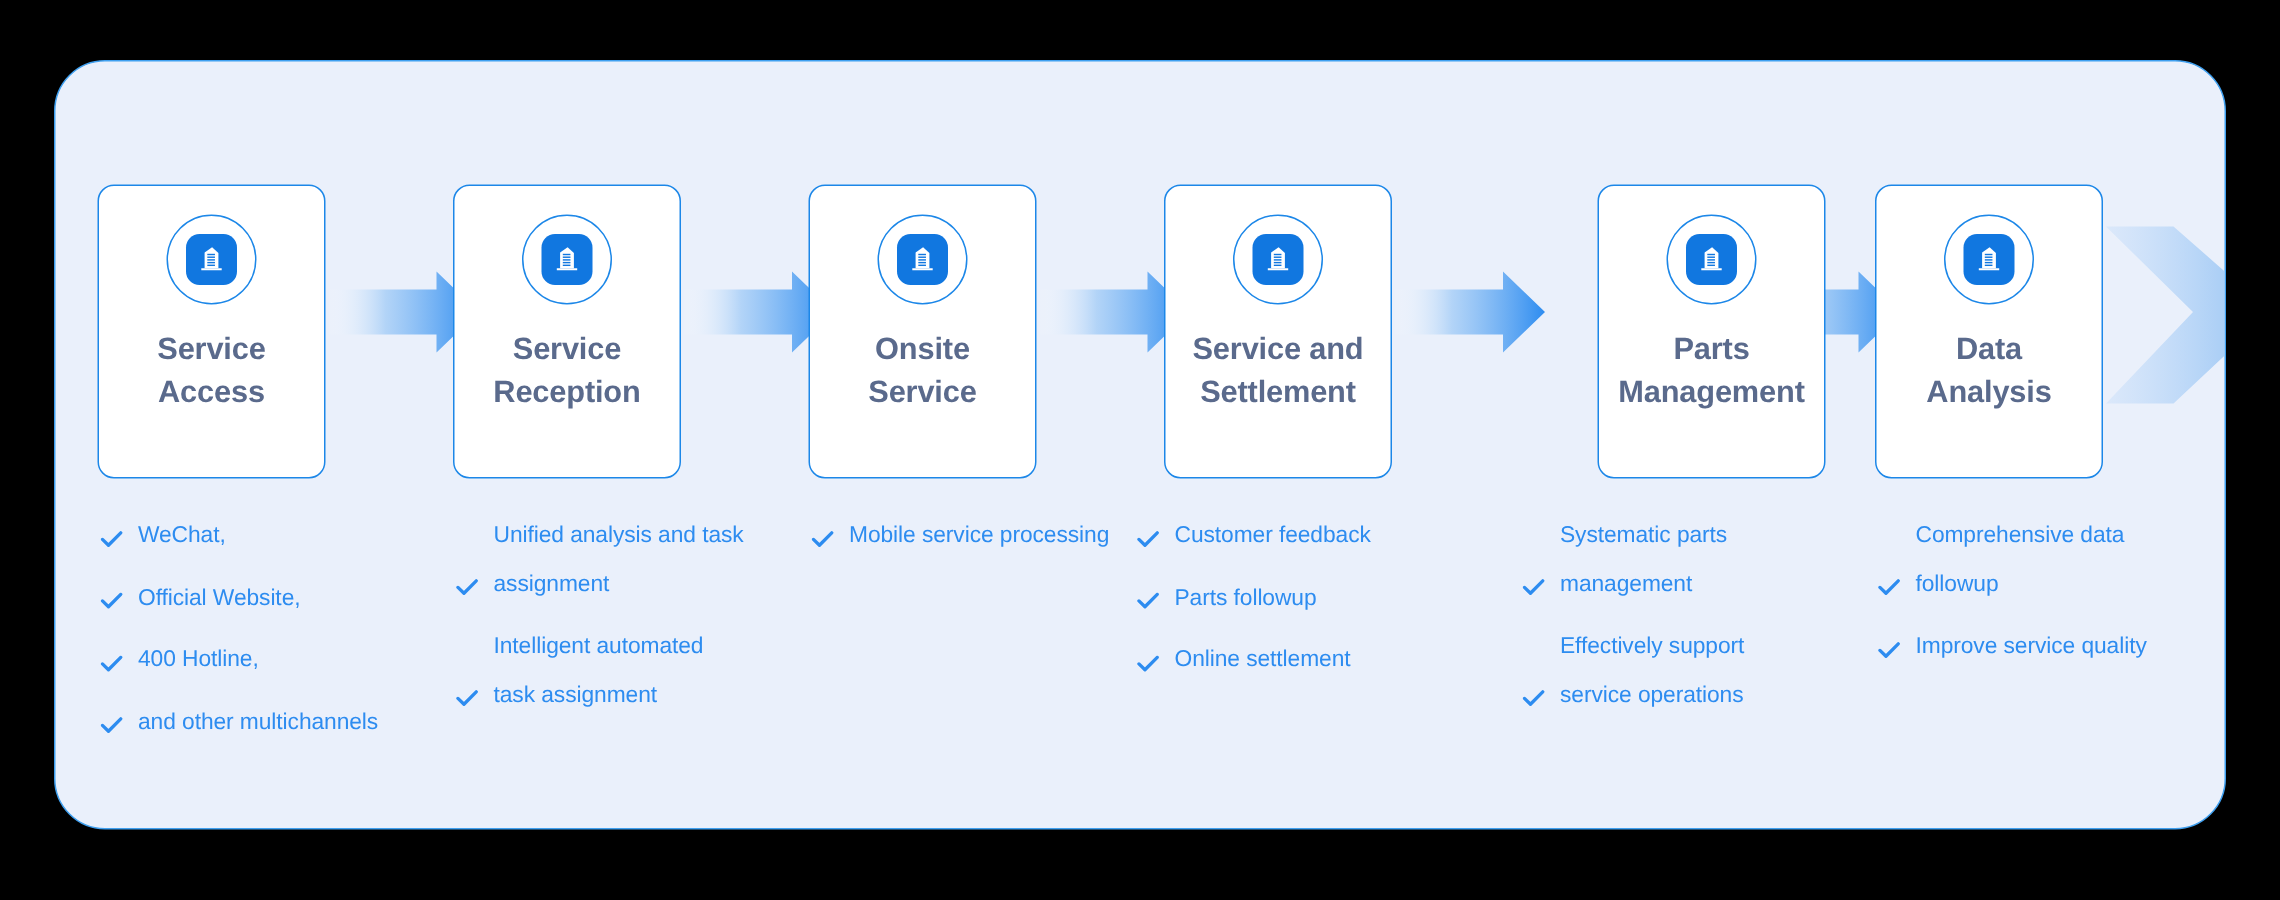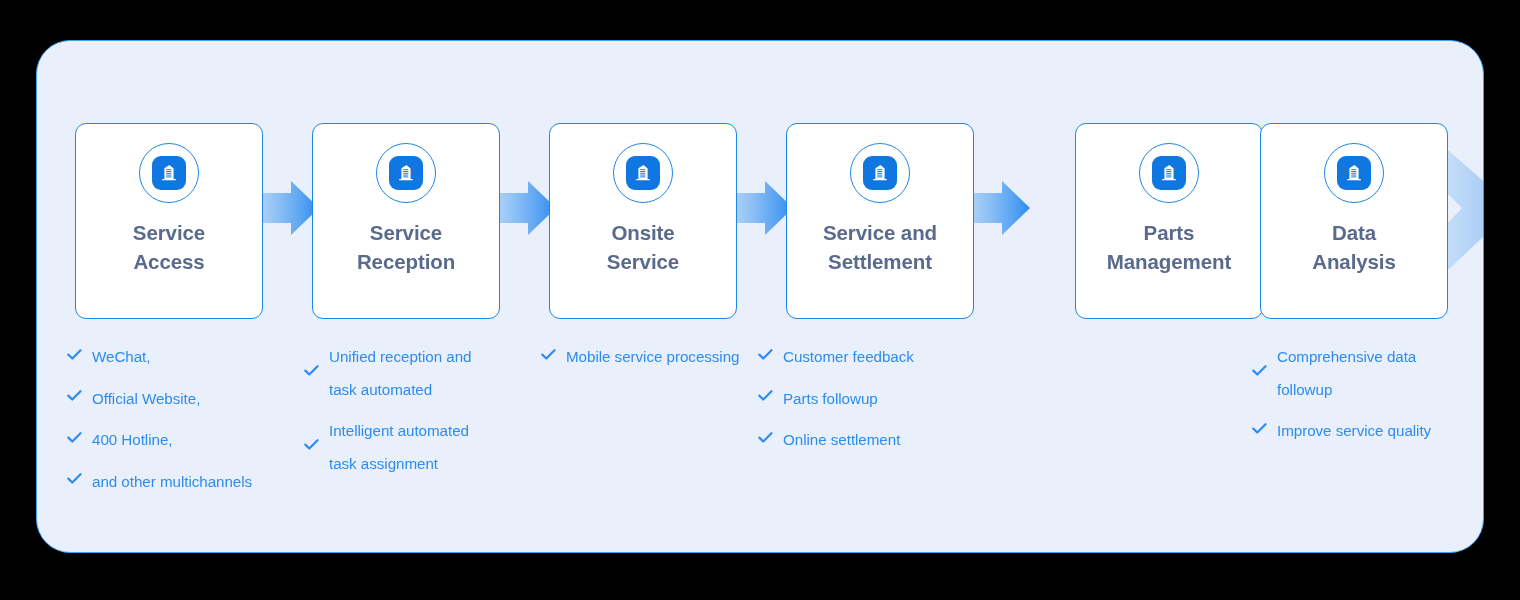--- a/index.html
+++ b/index.html
@@ -13,40 +13,40 @@
          background:#eaf0fb;border:1px solid #3fa0f0;border-radius:34px;
          box-sizing:border-box;overflow:hidden;}
 
   
   .arrows{position:absolute;left:0;top:0;width:1448px;height:513px;
           pointer-events:none;}
 
   
   .cards{position:absolute;left:0;top:0;width:1448px;height:513px;}
 
-  .card{position:absolute;top:82px;width:188px;height:196px;
+  .card{position:absolute;top:82px;width:152px;height:196px;
         background:#ffffff;border:1.6px solid #1c87e8;border-radius:11px;
         box-sizing:border-box;
         display:flex;flex-direction:column;align-items:center;
-        justify-content:flex-start;margin-left:10px;}
+        justify-content:flex-start;}
 
   .icon-wrap{margin-top:19px;width:58px;height:58px;border-radius:50%;
              border:1.6px solid #1c87e8;background:#fff;
              display:flex;align-items:center;justify-content:center;}
   .icon-sq{width:34px;height:34px;border-radius:9px;background:#1177e0;
            display:flex;align-items:center;justify-content:center;}
   .icon-sq svg{display:block;}
 
   .card-title{margin-top:15px;text-align:center;color:#5a6a8c;
               font-size:20.5px;font-weight:bold;line-height:29px;
               letter-spacing:-0.1px;white-space:pre-line;}
 
   
   .list{position:absolute;top:300px;width:215px;}
-  .li{display:flex;align-items:center;margin-bottom:9px;}
+  .li{display:flex;align-items:flex-end;margin-bottom:9px;}
   .ck{flex:0 0 auto;width:18px;height:20px;margin-right:9px;
       display:flex;align-items:flex-start;justify-content:center;padding-top:3px;}
   .li-text{color:#2d8cf0;font-size:15.2px;line-height:32.5px;
            letter-spacing:-0.05px;}
 </style>
 </head>
 <body>
 
 <div class="stage">
   <div class="panel">
@@ -244,21 +244,21 @@
       </div>
     </div>
 
     <div class="list" style="left:265px;width:196px">
       <div class="li">
         <span class="ck">
           <svg width="15" height="12" viewBox="0 0 15 12">
               <path d="M1.3 5.6 L5.3 9.5 L13.5 1.2" stroke="#2d8cf0" stroke-width="2.2" fill="none" stroke-linecap="round" stroke-linejoin="round"></path>
             </svg>
         </span>
-        <span class="li-text">Unified reception and task automated</span>
+        <span class="li-text">Unified analysis and task assignment</span>
       </div>
       <div class="li">
         <span class="ck">
           <svg width="15" height="12" viewBox="0 0 15 12">
               <path d="M1.3 5.6 L5.3 9.5 L13.5 1.2" stroke="#2d8cf0" stroke-width="2.2" fill="none" stroke-linecap="round" stroke-linejoin="round"></path>
             </svg>
         </span>
         <span class="li-text">Intelligent automated task assignment</span>
       </div>
     </div>
@@ -294,20 +294,38 @@
       <div class="li">
         <span class="ck">
           <svg width="15" height="12" viewBox="0 0 15 12">
               <path d="M1.3 5.6 L5.3 9.5 L13.5 1.2" stroke="#2d8cf0" stroke-width="2.2" fill="none" stroke-linecap="round" stroke-linejoin="round"></path>
             </svg>
         </span>
         <span class="li-text">Online settlement</span>
       </div>
     </div>
 
+    <div class="list" style="left:976px;width:186px">
+      <div class="li">
+        <span class="ck">
+          <svg width="15" height="12" viewBox="0 0 15 12">
+              <path d="M1.3 5.6 L5.3 9.5 L13.5 1.2" stroke="#2d8cf0" stroke-width="2.2" fill="none" stroke-linecap="round" stroke-linejoin="round"></path>
+            </svg>
+        </span>
+        <span class="li-text">Systematic parts management</span>
+      </div>
+      <div class="li">
+        <span class="ck">
+          <svg width="15" height="12" viewBox="0 0 15 12">
+              <path d="M1.3 5.6 L5.3 9.5 L13.5 1.2" stroke="#2d8cf0" stroke-width="2.2" fill="none" stroke-linecap="round" stroke-linejoin="round"></path>
+            </svg>
+        </span>
+        <span class="li-text">Effectively support service operations</span>
+      </div>
+    </div>
 
     <div class="list" style="left:1213px;width:206px">
       <div class="li">
         <span class="ck">
           <svg width="15" height="12" viewBox="0 0 15 12">
               <path d="M1.3 5.6 L5.3 9.5 L13.5 1.2" stroke="#2d8cf0" stroke-width="2.2" fill="none" stroke-linecap="round" stroke-linejoin="round"></path>
             </svg>
         </span>
         <span class="li-text">Comprehensive data followup</span>
       </div>

